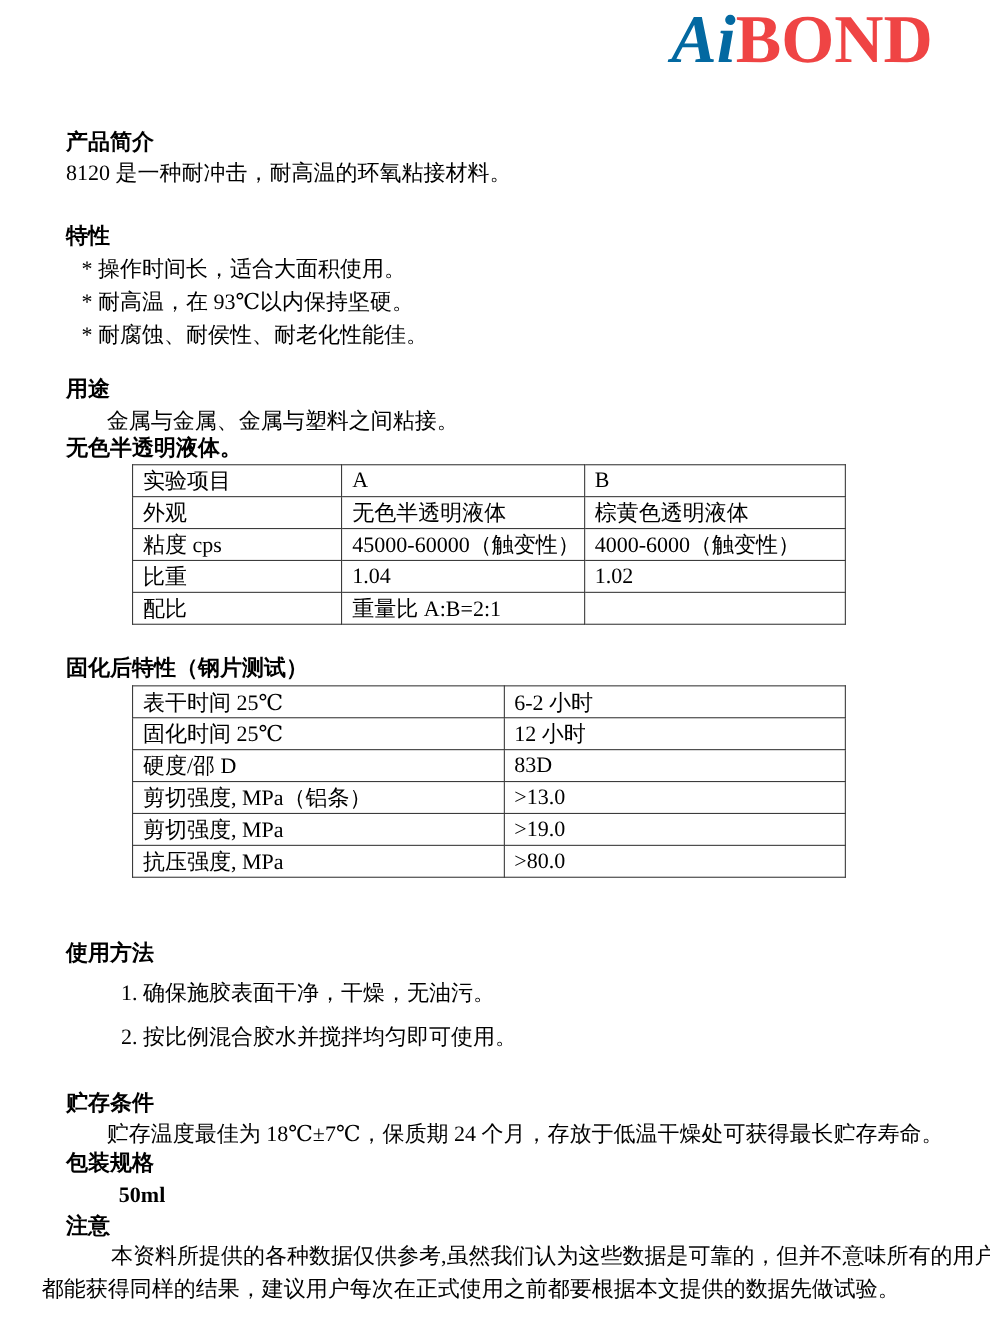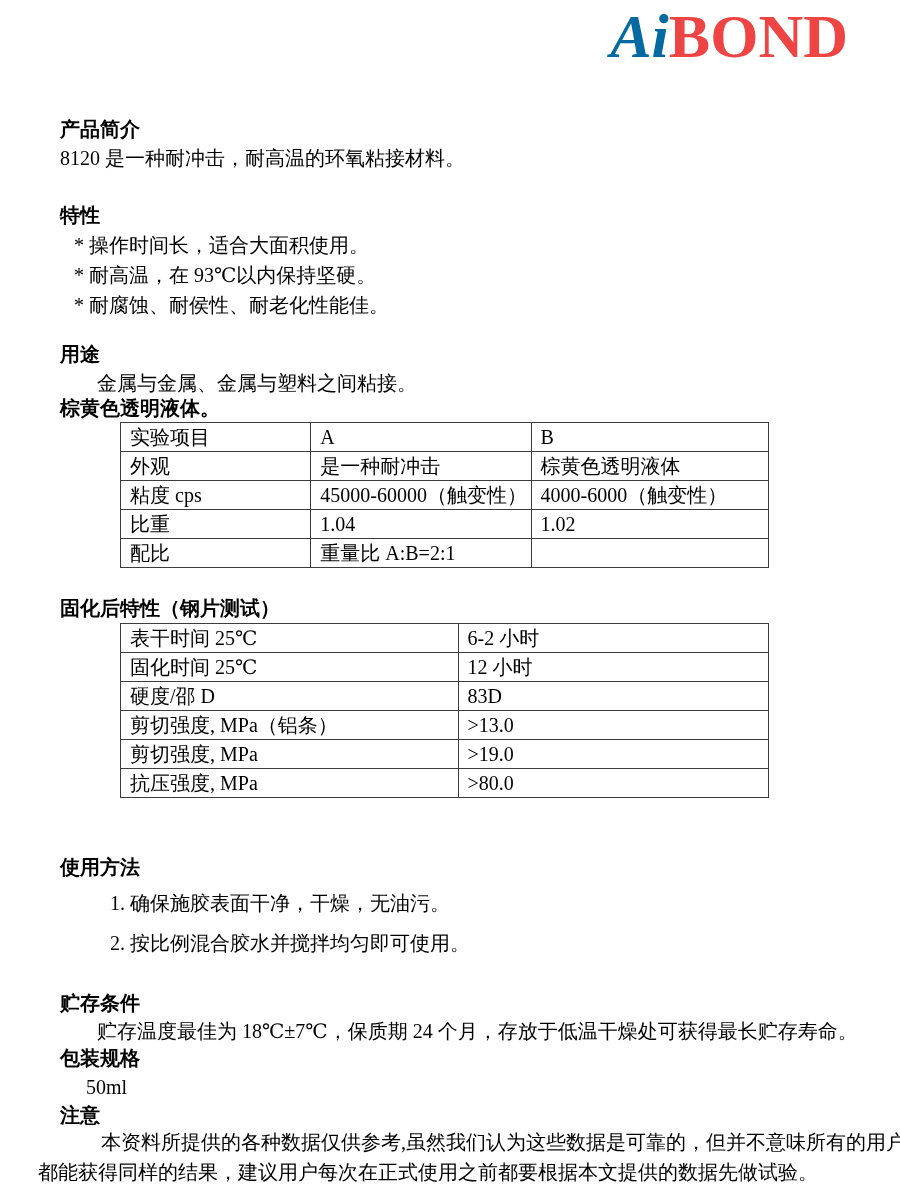--- a/index.html
+++ b/index.html
@@ -28,21 +28,21 @@
   .uses-h{left:60px;top:342px;}
   .uses-p{left:97px;top:371px;}
   .pre-h{left:60px;top:396px;}
   .post-h{left:60px;top:596px;}
   .usage-h{left:60px;top:855px;}
   .usage-i0{left:110px;top:891px;}
   .usage-i1{left:110px;top:931px;}
   .stor-h{left:60px;top:991px;}
   .stor-p{left:97px;top:1019px;}
   .pack-h{left:60px;top:1046px;}
-  .pack-p{left:86px;top:1075px;}
+  .pack-p{left:108px;top:1075px;font-weight:bold;}
   .note-h{left:60px;top:1103px;}
   .note-l1{left:101px;top:1130px;}
   .note-l2{left:38px;top:1160px;}
   
   table{border-collapse:collapse;position:absolute;table-layout:fixed;background:#fff;}
   .t1{left:120px;top:422px;width:649px;}
   .t2{left:120px;top:623px;width:649px;}
   td{
     border:1px solid #3c3c3c;
     height:28px;
@@ -68,36 +68,36 @@
   <div class="abs intro-p">8120 是一种耐冲击，耐高温的环氧粘接材料。</div>
 
   <div class="abs h feat-h">特性</div>
   <div class="abs feat-i0">* 操作时间长，适合大面积使用。</div>
   <div class="abs feat-i1">* 耐高温，在 93℃以内保持坚硬。</div>
   <div class="abs feat-i2">* 耐腐蚀、耐侯性、耐老化性能佳。</div>
 
   <div class="abs h uses-h">用途</div>
   <div class="abs uses-p">金属与金属、金属与塑料之间粘接。</div>
 
-  <div class="abs h pre-h">棕黄色透明液体。</div>
+  <div class="abs h pre-h">无色半透明液体。</div>
   <table class="t1">
     <colgroup>
         <col class="c0">
         <col class="c1">
         <col class="c2">
       </colgroup>
     <tbody>
         <tr>
       <td>实验项目</td>
       <td>A</td>
       <td>B</td>
     </tr>
     <tr>
       <td>外观</td>
-      <td>是一种耐冲击</td>
+      <td>无色半透明液体</td>
       <td>棕黄色透明液体</td>
     </tr>
     <tr>
       <td>粘度 cps</td>
       <td>45000-60000（触变性）</td>
       <td>4000-6000（触变性）</td>
     </tr>
     <tr>
       <td>比重</td>
       <td>1.04</td>

